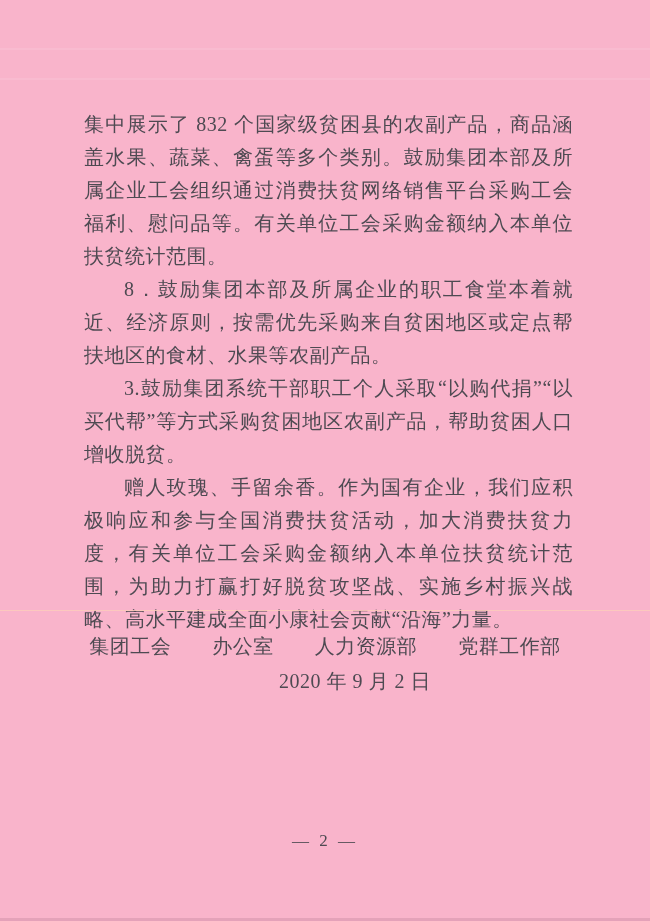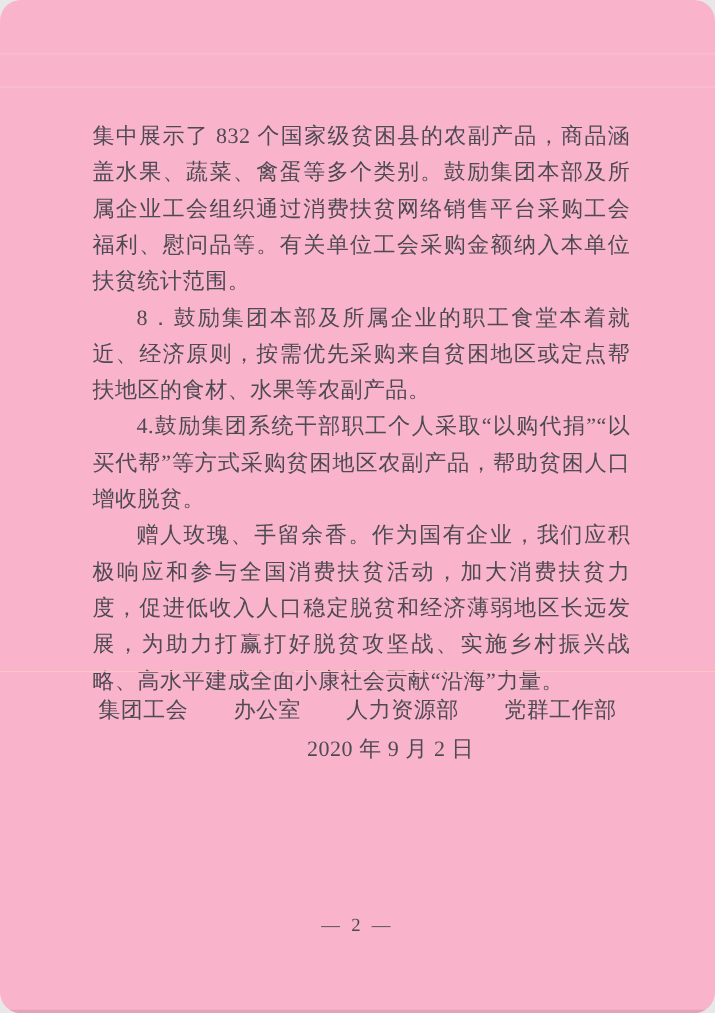--- a/index.html
+++ b/index.html
@@ -7,21 +7,20 @@
 
   .page {
     position: relative;
     width: 650px;
     height: 921px;
     margin: 0 auto;
     background: var(--paper, #f9b4cb);
     overflow: hidden;
     font-family: "Liberation Serif", "DejaVu Serif", serif;
     color: var(--ink, #4e4a52);
-    border-radius: 19px;
   }
 
   
   .scan-band {
     position: absolute;
     left: 0;
     width: 100%;
     height: 2px;
     background: #ffffff;
     opacity: 0.10;
@@ -99,22 +98,22 @@
 <body>
 
 <div class="page">
 
   <div class="scan-band b1"></div>
   <div class="scan-band b2"></div>
 
   <div class="text-block">
     <p>集中展示了 832 个国家级贫困县的农副产品，商品涵盖水果、蔬菜、禽蛋等多个类别。鼓励集团本部及所属企业工会组织通过消费扶贫网络销售平台采购工会福利、慰问品等。有关单位工会采购金额纳入本单位扶贫统计范围。</p>
     <p class="indent">8．鼓励集团本部及所属企业的职工食堂本着就近、经济原则，按需优先采购来自贫困地区或定点帮扶地区的食材、水果等农副产品。</p>
-    <p class="indent">4.鼓励集团系统干部职工个人采取“以购代捐”“以买代帮”等方式采购贫困地区农副产品，帮助贫困人口增收脱贫。</p>
-    <p class="indent">赠人玫瑰、手留余香。作为国有企业，我们应积极响应和参与全国消费扶贫活动，加大消费扶贫力度，促进低收入人口稳定脱贫和经济薄弱地区长远发展，为助力打赢打好脱贫攻坚战、实施乡村振兴战略、高水平建成全面小康社会贡献“沿海”力量。</p>
+    <p class="indent">3.鼓励集团系统干部职工个人采取“以购代捐”“以买代帮”等方式采购贫困地区农副产品，帮助贫困人口增收脱贫。</p>
+    <p class="indent">赠人玫瑰、手留余香。作为国有企业，我们应积极响应和参与全国消费扶贫活动，加大消费扶贫力度，有关单位工会采购金额纳入本单位扶贫统计范围，为助力打赢打好脱贫攻坚战、实施乡村振兴战略、高水平建成全面小康社会贡献“沿海”力量。</p>
   </div>
 
   <div class="fold-crease"></div>
 
   <div class="signature-block">
     <div class="signature-departments">集团工会　　办公室　　人力资源部　　党群工作部</div>
     <div class="signature-date">2020 年 9 月 2 日</div>
   </div>
 
   <div class="page-number">— 2 —</div>

